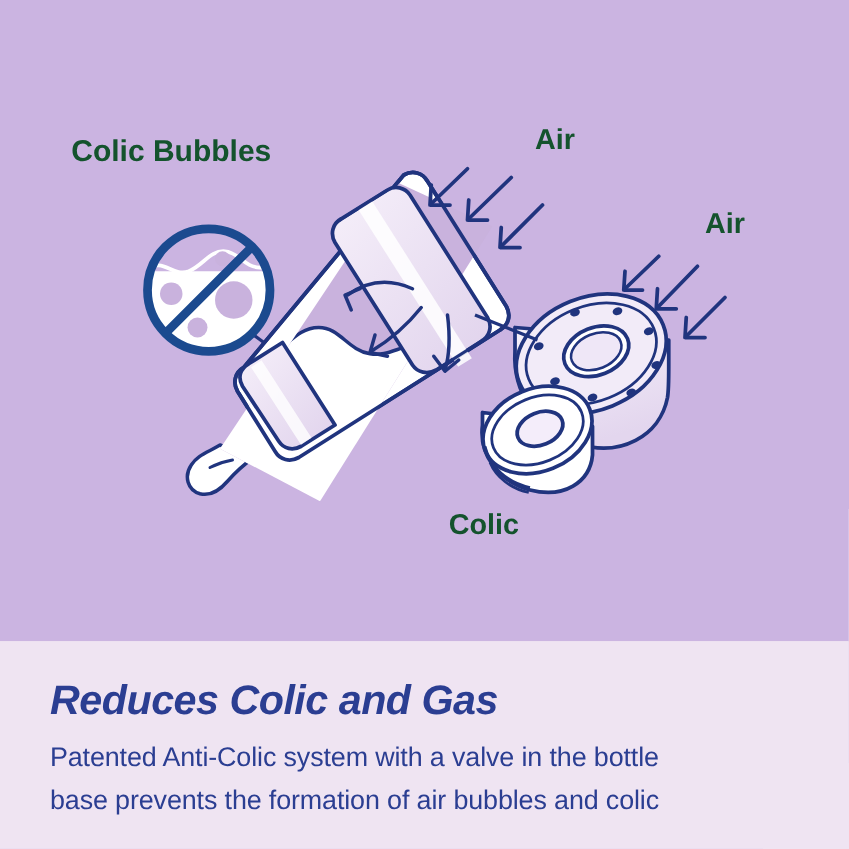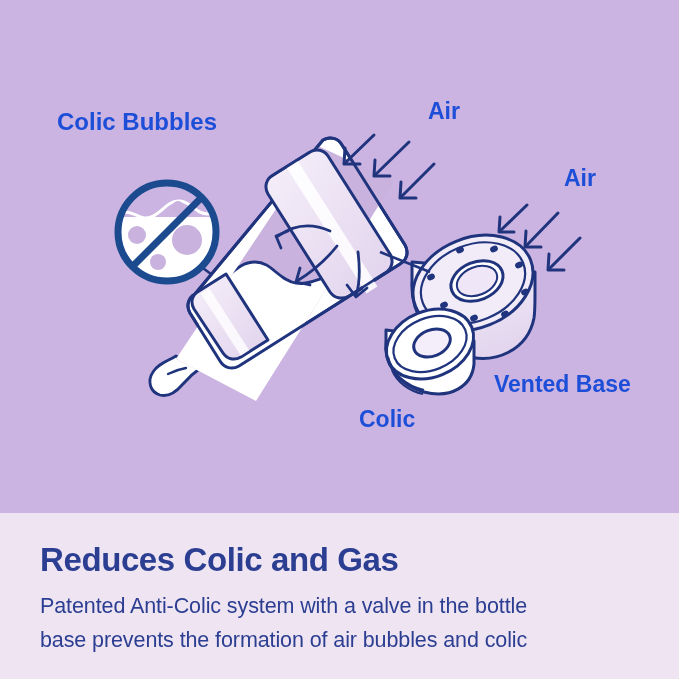--- a/index.html
+++ b/index.html
@@ -15,33 +15,33 @@
     background:#cbb4e1;
     overflow:hidden;
   }
   .caption{
     position:absolute;left:0;top:513px;width:679px;height:166px;
     background:#efe4f2;
   }
   .caption-title{
     position:absolute;left:40px;top:28px;
     font-size:33px;font-weight:bold;color:#2b3e92;
-    letter-spacing:-0.4px;white-space:nowrap;
+    letter-spacing:-0.4px;white-space:nowrap;font-style:italic;
   }
   .caption-line{
     position:absolute;left:40px;
     font-size:21.5px;color:#2b3e92;white-space:nowrap;
     letter-spacing:-0.1px;
   }
   .caption-line.l1{top:81px;}
   .caption-line.l2{top:115px;}
 
   .hero-label{
     position:absolute;
-    color:#1d4ed8;font-weight:bold;white-space:nowrap;
+    color:#14532d;font-weight:bold;white-space:nowrap;
   }
   .lbl-colic{left:57px;top:108px;font-size:24px;}
   .lbl-air1{left:428px;top:98px;font-size:23px;}
   .lbl-air2{left:564px;top:165px;font-size:23px;}
   .lbl-valve{left:359px;top:406px;font-size:23px;}
   .lbl-vented{left:494px;top:371px;font-size:23px;}
 
   svg.art{position:absolute;left:0;top:0;width:679px;height:513px;}
 </style>
 </head>
@@ -245,21 +245,20 @@
         </g>
         <circle cx="167" cy="232" r="49" fill="none" stroke="#1b4a8f" stroke-width="7"></circle>
         <line x1="133" y1="266" x2="201" y2="198" stroke="#1b4a8f" stroke-width="7" stroke-linecap="round"></line>
       </g>
     </svg>
 
     <div class="hero-label lbl-colic">Colic Bubbles</div>
     <div class="hero-label lbl-air1">Air</div>
     <div class="hero-label lbl-air2">Air</div>
     <div class="hero-label lbl-valve">Colic</div>
-    <div class="hero-label lbl-vented">Vented Base</div>
   </div>
 
   <div class="caption">
     <div class="caption-title">Reduces Colic and Gas</div>
     <div class="caption-line l1">Patented Anti-Colic system with a valve in the bottle</div>
     <div class="caption-line l2">base prevents the formation of air bubbles and colic</div>
   </div>
 
 </div>
 

